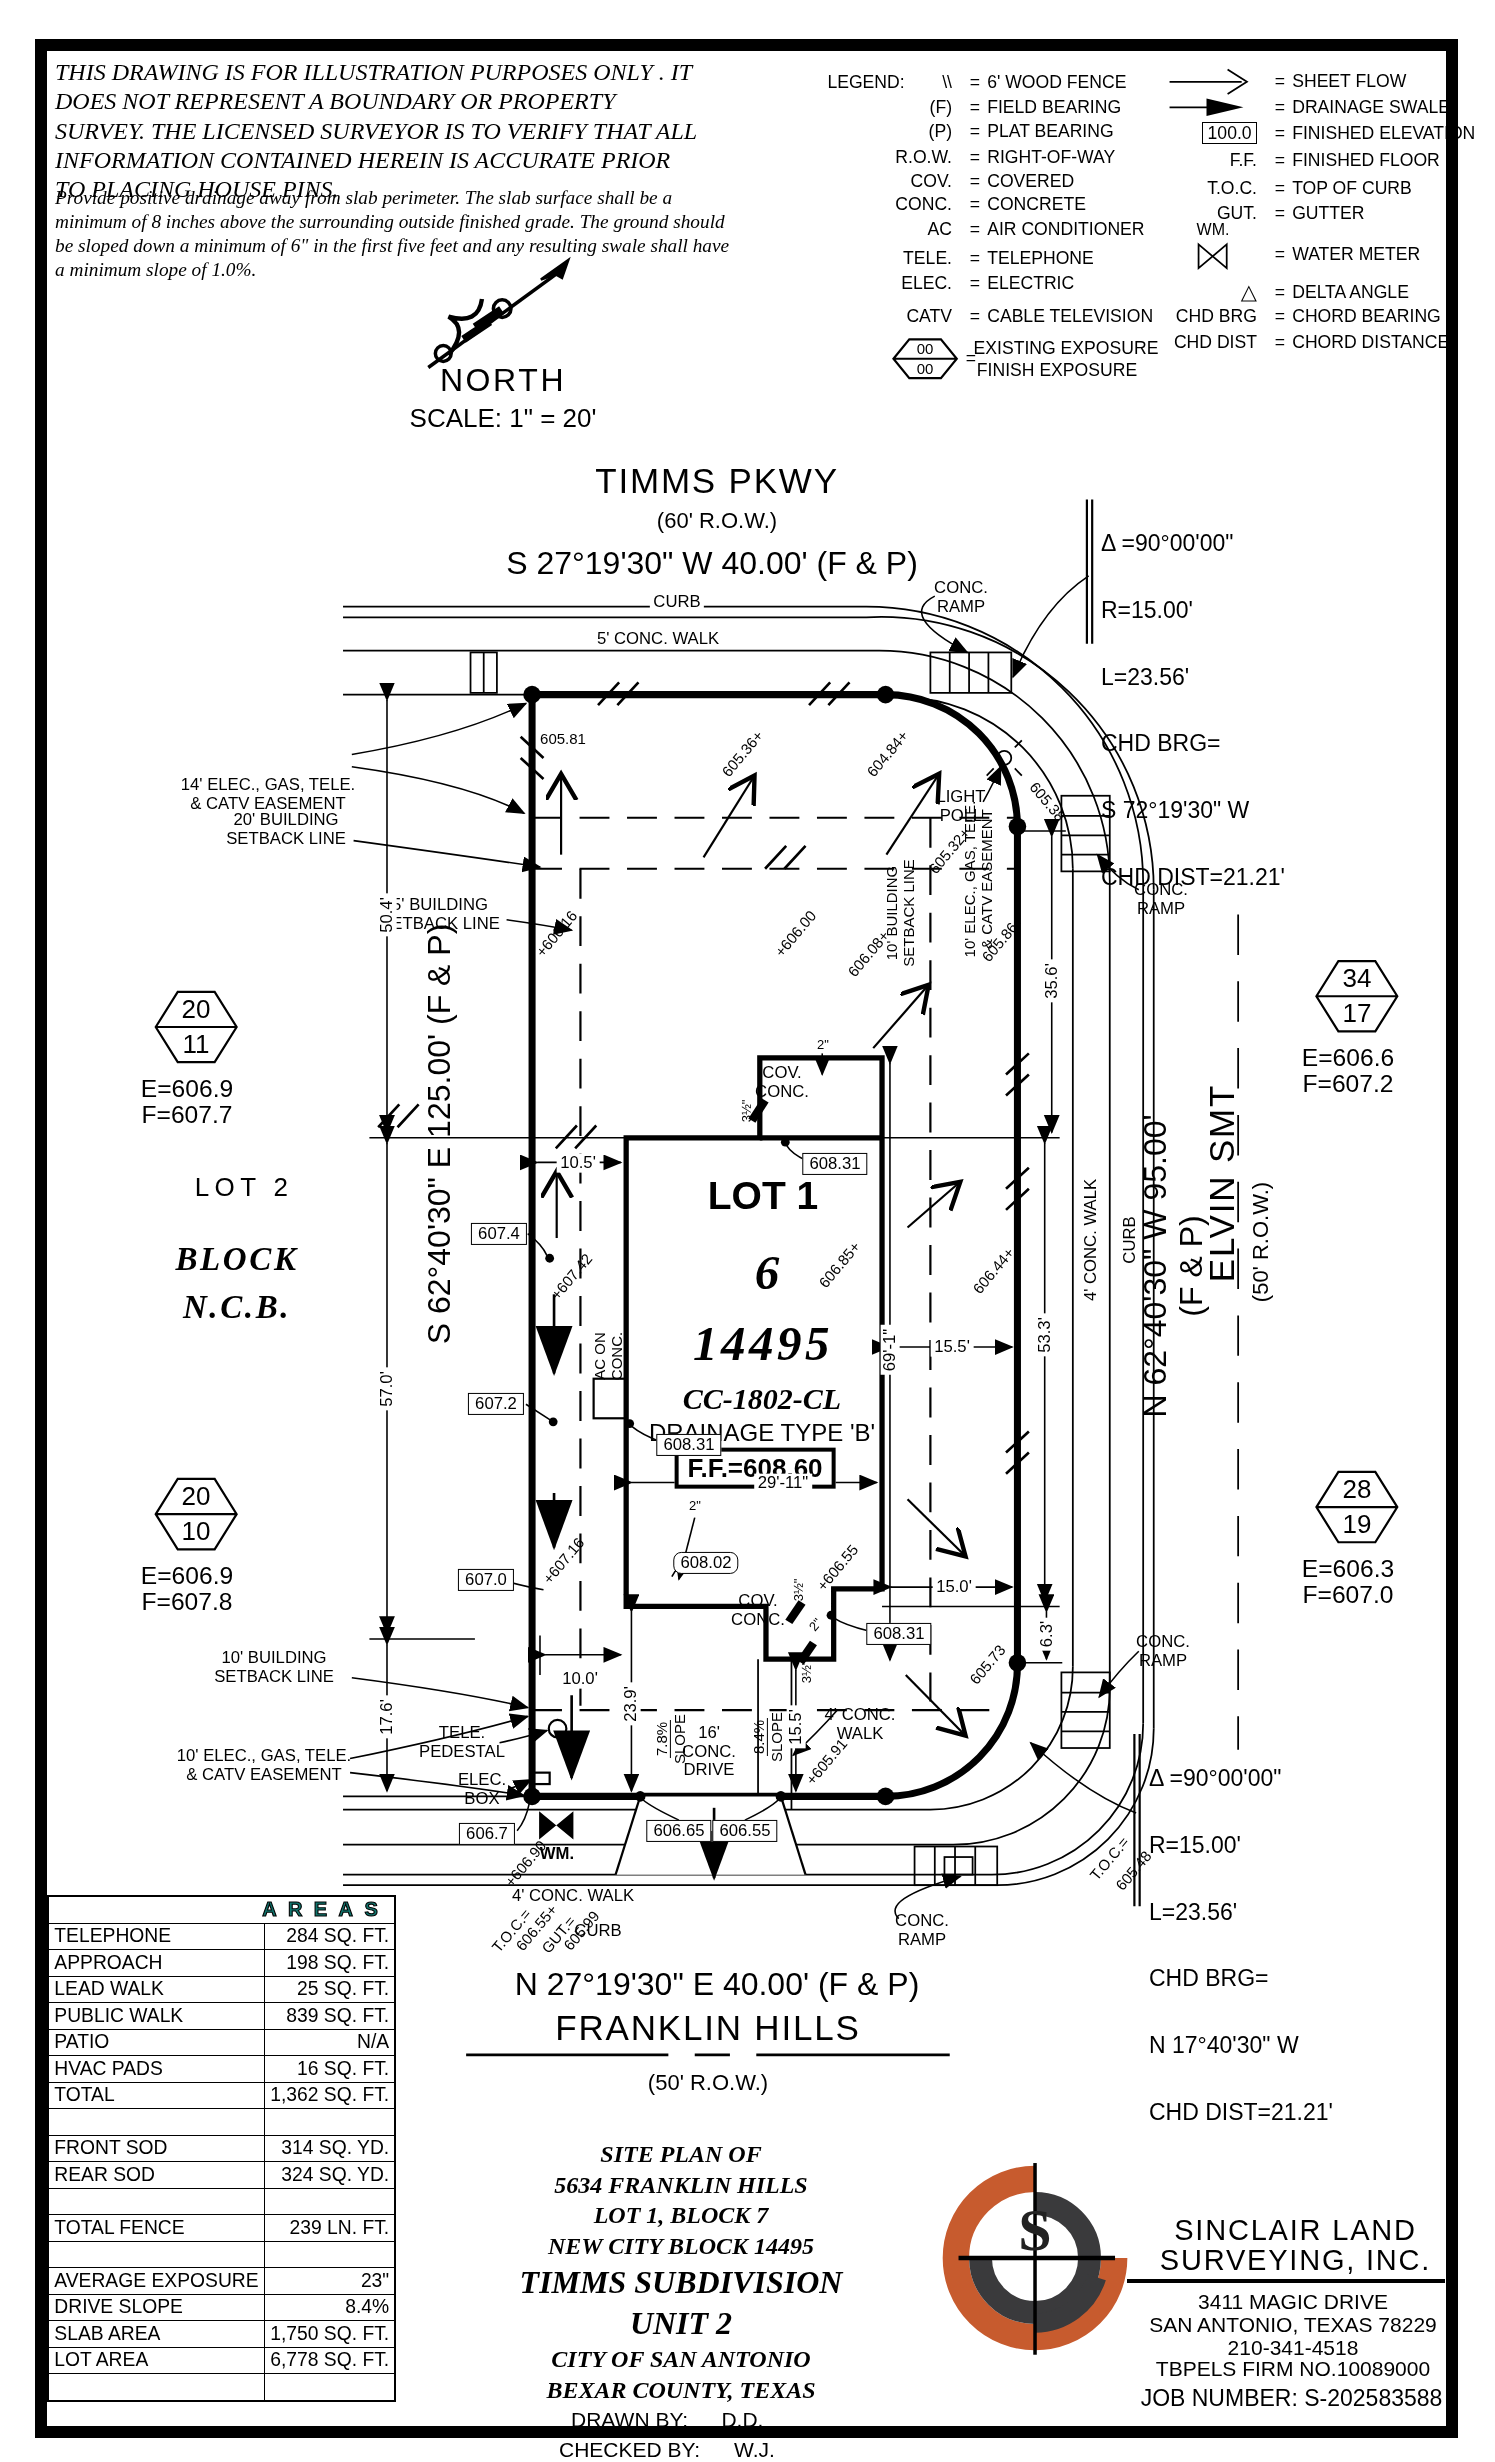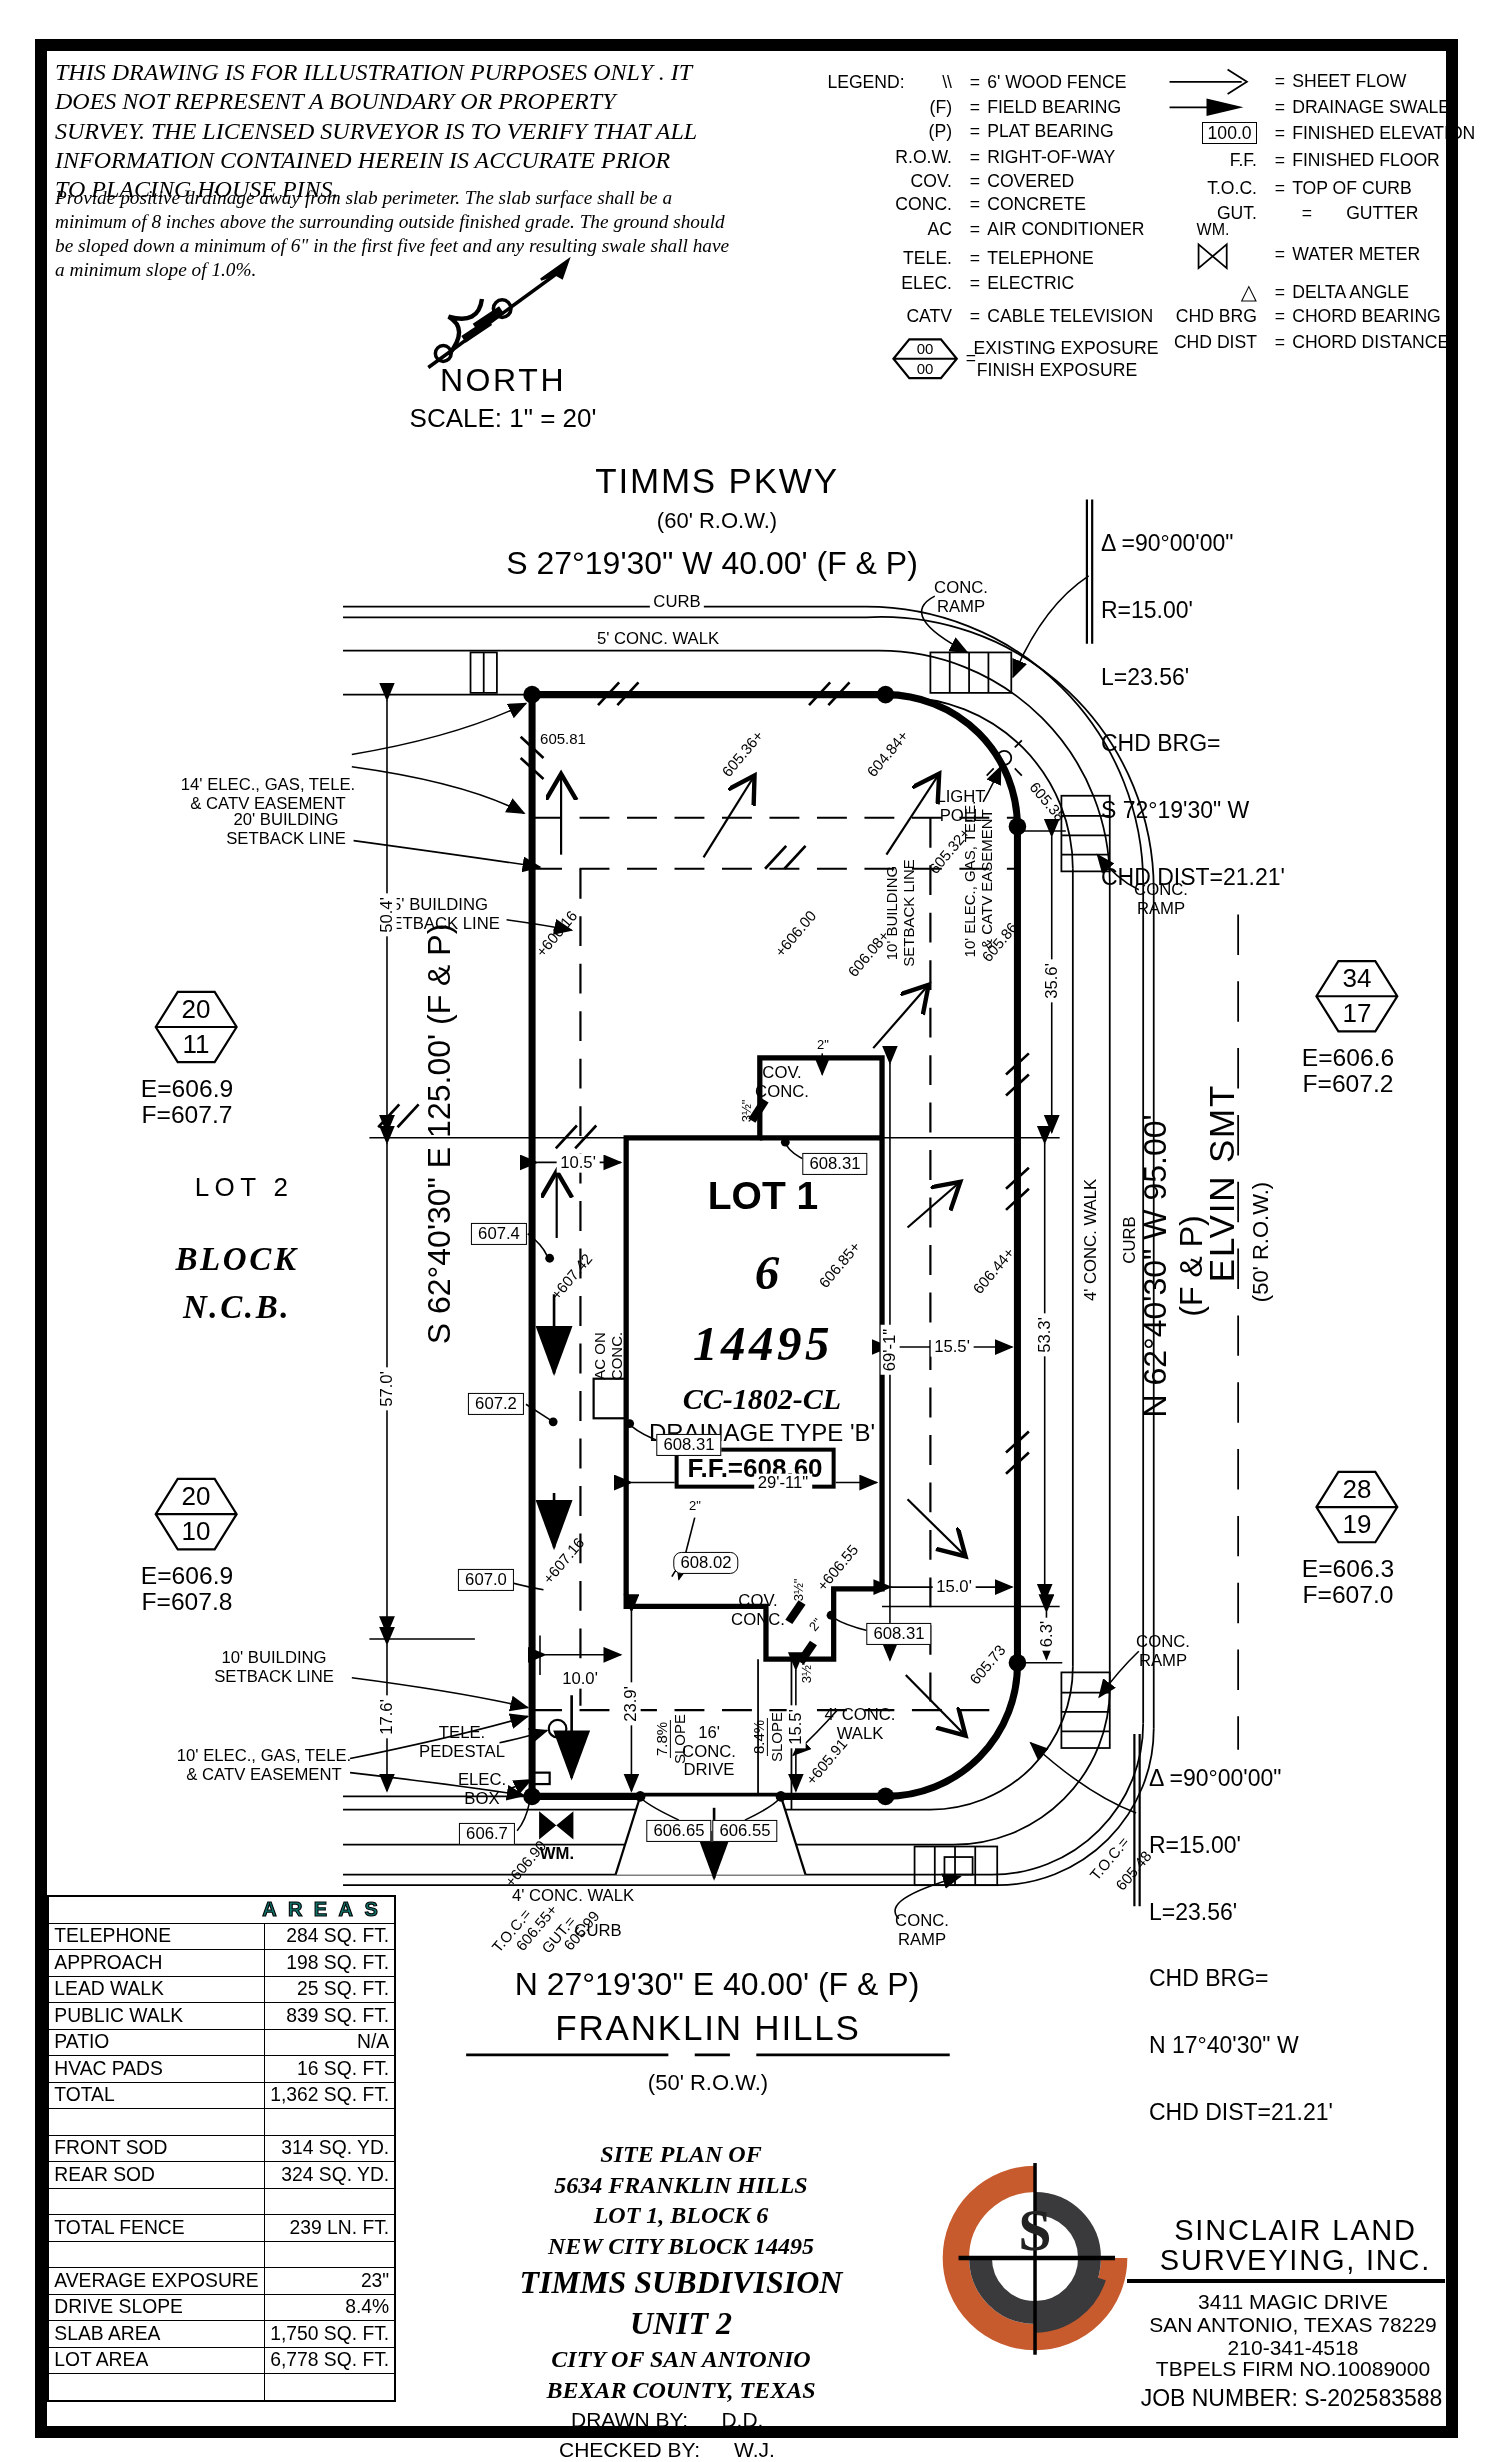--- a/index.html
+++ b/index.html
@@ -371,21 +371,21 @@
   <div class="leg-row" style="left:1134px;top:150px;">
     <span class="leg-sym" style="width:123px;">F.F.</span>
     <span class="leg-eq">=</span>
     <span>FINISHED FLOOR</span>
     </div>
   <div class="leg-row" style="left:1134px;top:178px;">
     <span class="leg-sym" style="width:123px;">T.O.C.</span>
     <span class="leg-eq">=</span>
     <span>TOP OF CURB</span>
     </div>
-  <div class="leg-row" style="left:1134px;top:203px;gap:27px;">
+  <div class="leg-row" style="left:1134px;top:203px;">
     <span class="leg-sym" style="width:123px;">GUT.</span>
     <span class="leg-eq">=</span>
     <span>GUTTER</span>
     </div>
   <div class="lbl" style="left:1213px;top:230px;font-size:16px;">WM.</div>
   <div class="leg-row" style="left:1134px;top:244px;">
     <span class="leg-sym" style="width:123px;"></span>
     <span class="leg-eq">=</span>
     <span>WATER METER</span>
     </div>
@@ -651,21 +651,21 @@
     <tr>
           <td></td>
           <td class="v"></td>
         </tr>
   </tbody>
     </table>
 
   <div class="tb">
     <div class="t1">SITE PLAN OF</div>
     <div class="t1">5634 FRANKLIN HILLS</div>
-    <div class="t1">LOT 1, BLOCK 6</div>
+    <div class="t1">LOT 1, BLOCK 7</div>
     <div class="t1">NEW CITY BLOCK 14495</div>
     <div class="t5">TIMMS SUBDIVISION UNIT 2</div>
     <div class="t1">CITY OF SAN ANTONIO</div>
     <div class="t1">BEXAR COUNTY, TEXAS</div>
     <div class="sigline"><span>DRAWN BY:</span>
       <span class="u">D.D.</span></div>
     <div class="sigline"><span>CHECKED BY:</span>
       <span class="u">W.J.</span></div>
 
   </div>

